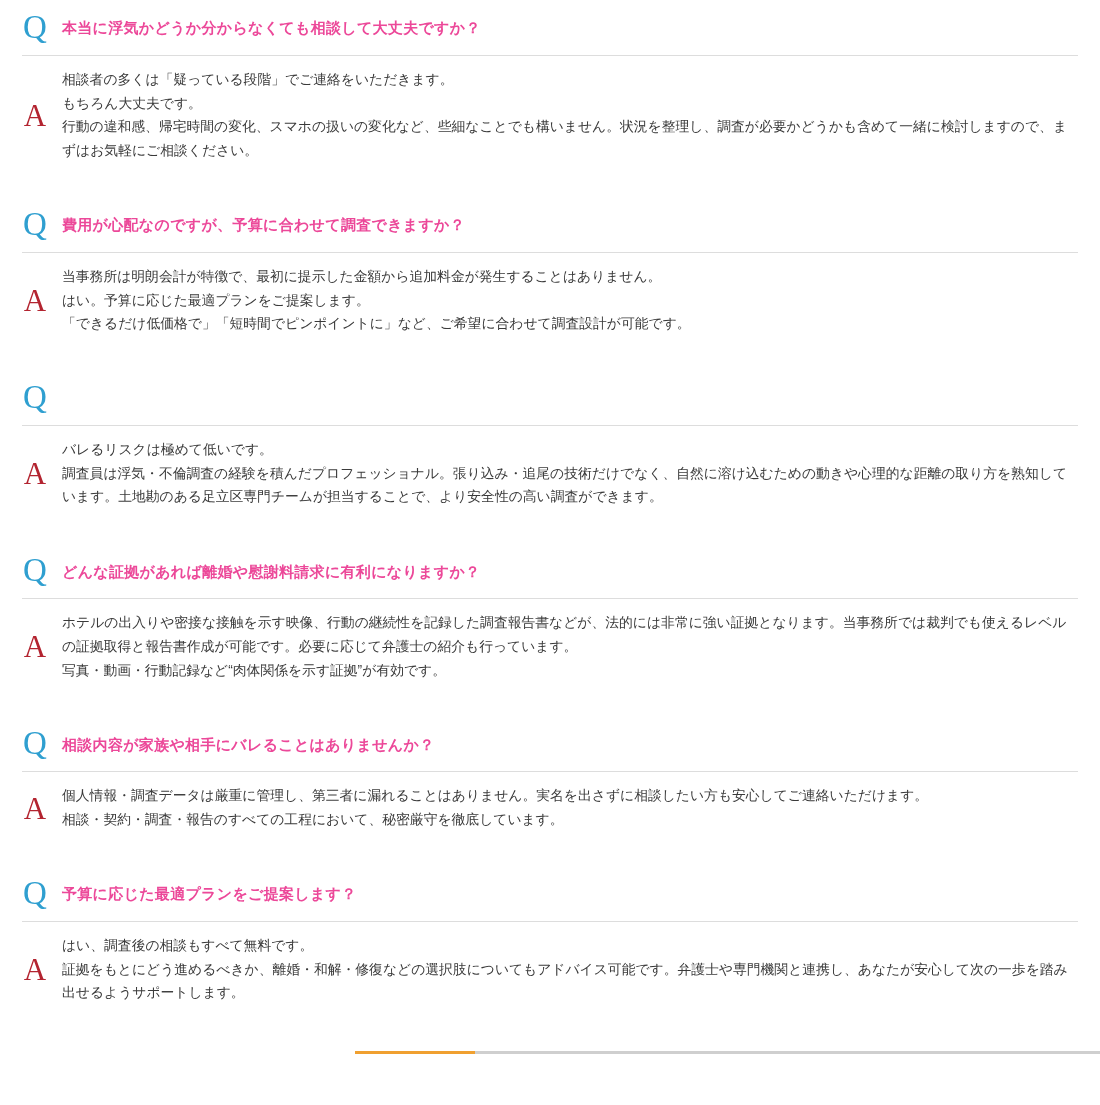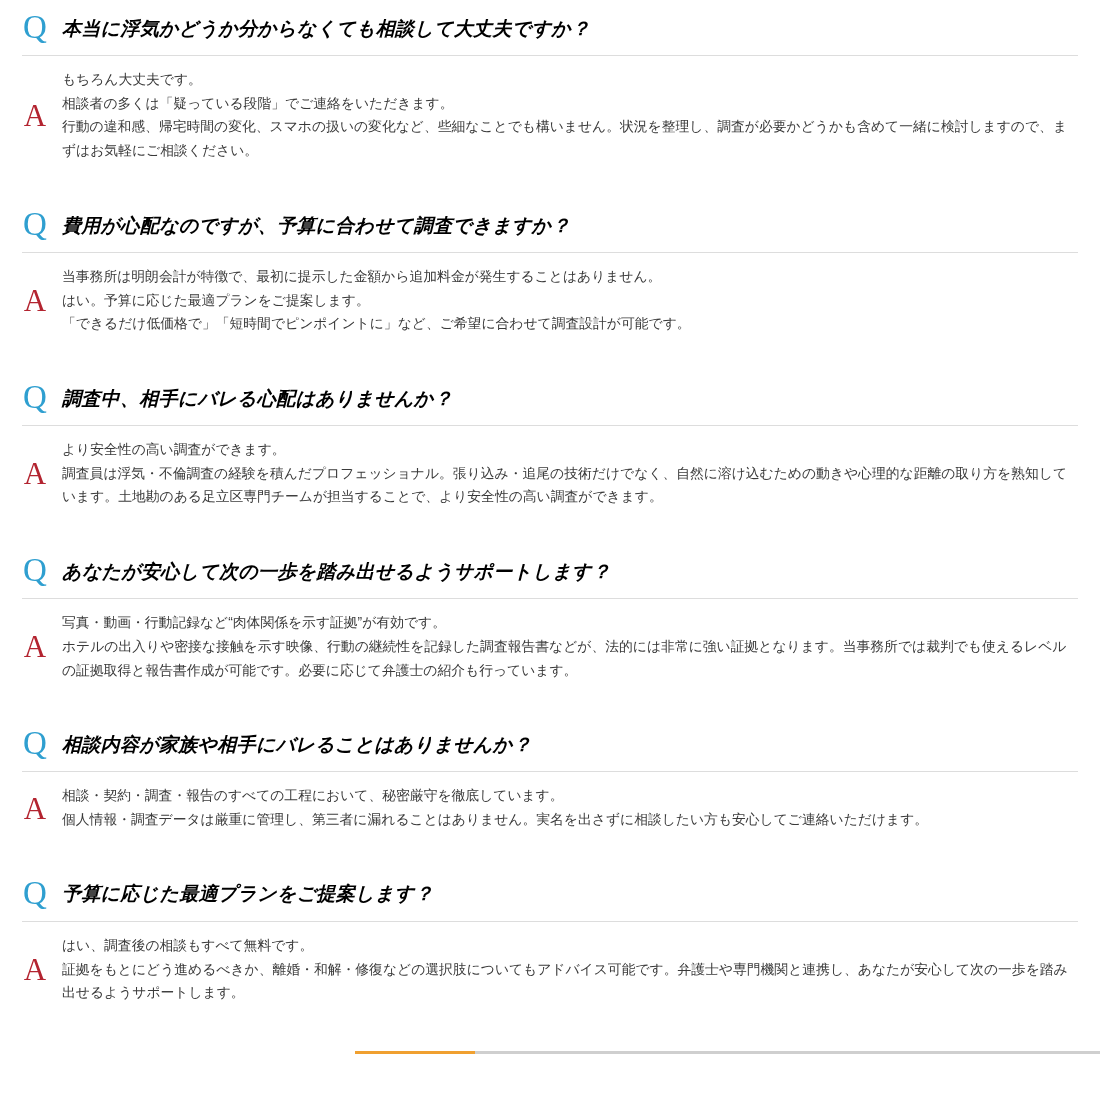--- a/index.html
+++ b/index.html
@@ -35,26 +35,25 @@
     line-height: 1;
     color: #2f9fd0;
     font-weight: 400;
     width: 26px;
     text-align: center;
     flex: 0 0 auto;
     position: relative;
     top: -1px;
   }
   .q-text {
-    font-size: 19px;
+    font-size: 15px;
     font-weight: bold;
-    color: #000000;
+    color: #ec4899;
     letter-spacing: 0.3px;
     line-height: 1.35;
-    font-style: italic;
   }
   .faq-a-row {
     display: flex;
     align-items: center;
     gap: 14px;
     padding-top: 12px;
   }
   .a-mark {
     font-family: "Liberation Serif", "DejaVu Serif", serif;
     font-size: 31px;
@@ -102,22 +101,22 @@
 
 <div class="faq-list">
     <div class="faq-item">
       <div class="faq-q-row">
         <span class="q-mark">Q</span>
         <span class="q-text">本当に浮気かどうか分からなくても相談して大丈夫ですか？</span>
       </div>
       <div class="faq-a-row">
         <span class="a-mark">A</span>
         <div class="a-body">
+          <p>相談者の多くは「疑っている段階」でご連絡をいただきます。</p>
           <p>もちろん大丈夫です。</p>
-          <p>相談者の多くは「疑っている段階」でご連絡をいただきます。</p>
           <p>行動の違和感、帰宅時間の変化、スマホの扱いの変化など、些細なことでも構いません。状況を整理し、調査が必要かどうかも含めて一緒に検討しますので、まずはお気軽にご相談ください。</p>
         </div>
       </div>
     </div>
     <div class="faq-item">
       <div class="faq-q-row">
         <span class="q-mark">Q</span>
         <span class="q-text">費用が心配なのですが、予算に合わせて調査できますか？</span>
       </div>
       <div class="faq-a-row">
@@ -125,53 +124,52 @@
         <div class="a-body">
           <p>当事務所は明朗会計が特徴で、最初に提示した金額から追加料金が発生することはありません。</p>
           <p>はい。予算に応じた最適プランをご提案します。</p>
           <p>「できるだけ低価格で」「短時間でピンポイントに」など、ご希望に合わせて調査設計が可能です。</p>
         </div>
       </div>
     </div>
     <div class="faq-item">
       <div class="faq-q-row">
         <span class="q-mark">Q</span>
-        <span class="q-text">調査中、相手にバレる心配はありませんか？</span>
       </div>
       <div class="faq-a-row">
         <span class="a-mark">A</span>
         <div class="a-body">
-          <p>より安全性の高い調査ができます。</p>
+          <p>バレるリスクは極めて低いです。</p>
           <p>調査員は浮気・不倫調査の経験を積んだプロフェッショナル。張り込み・追尾の技術だけでなく、自然に溶け込むための動きや心理的な距離の取り方を熟知しています。土地勘のある足立区専門チームが担当することで、より安全性の高い調査ができます。</p>
         </div>
       </div>
     </div>
     <div class="faq-item">
       <div class="faq-q-row">
         <span class="q-mark">Q</span>
-        <span class="q-text">あなたが安心して次の一歩を踏み出せるようサポートします？</span>
+        <span class="q-text">どんな証拠があれば離婚や慰謝料請求に有利になりますか？</span>
       </div>
       <div class="faq-a-row">
         <span class="a-mark">A</span>
         <div class="a-body">
+          <p>ホテルの出入りや密接な接触を示す映像、行動の継続性を記録した調査報告書などが、法的には非常に強い証拠となります。当事務所では裁判でも使えるレベルの証拠取得と報告書作成が可能です。必要に応じて弁護士の紹介も行っています。</p>
           <p>写真・動画・行動記録など“肉体関係を示す証拠”が有効です。</p>
-          <p>ホテルの出入りや密接な接触を示す映像、行動の継続性を記録した調査報告書などが、法的には非常に強い証拠となります。当事務所では裁判でも使えるレベルの証拠取得と報告書作成が可能です。必要に応じて弁護士の紹介も行っています。</p>
         </div>
       </div>
     </div>
     <div class="faq-item">
       <div class="faq-q-row">
         <span class="q-mark">Q</span>
         <span class="q-text">相談内容が家族や相手にバレることはありませんか？</span>
       </div>
       <div class="faq-a-row">
         <span class="a-mark">A</span>
         <div class="a-body">
+          <p>個人情報・調査データは厳重に管理し、第三者に漏れることはありません。実名を出さずに相談したい方も安心してご連絡いただけます。</p>
           <p>相談・契約・調査・報告のすべての工程において、秘密厳守を徹底しています。</p>
-          <p>個人情報・調査データは厳重に管理し、第三者に漏れることはありません。実名を出さずに相談したい方も安心してご連絡いただけます。</p>
         </div>
       </div>
     </div>
     <div class="faq-item">
       <div class="faq-q-row">
         <span class="q-mark">Q</span>
         <span class="q-text">予算に応じた最適プランをご提案します？</span>
       </div>
       <div class="faq-a-row">
         <span class="a-mark">A</span>

